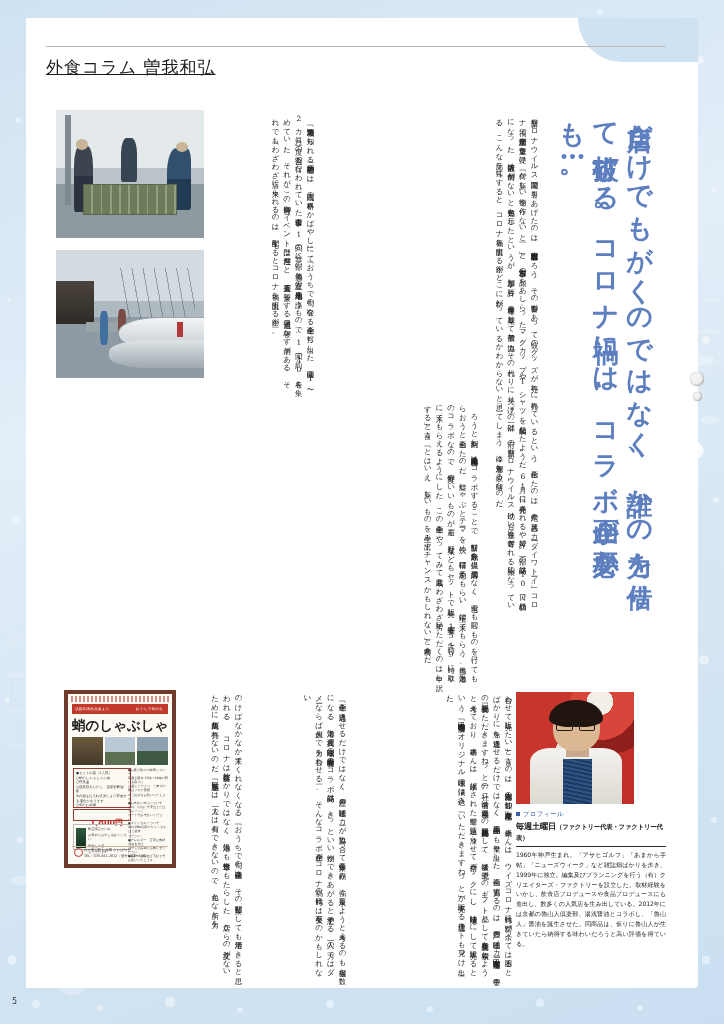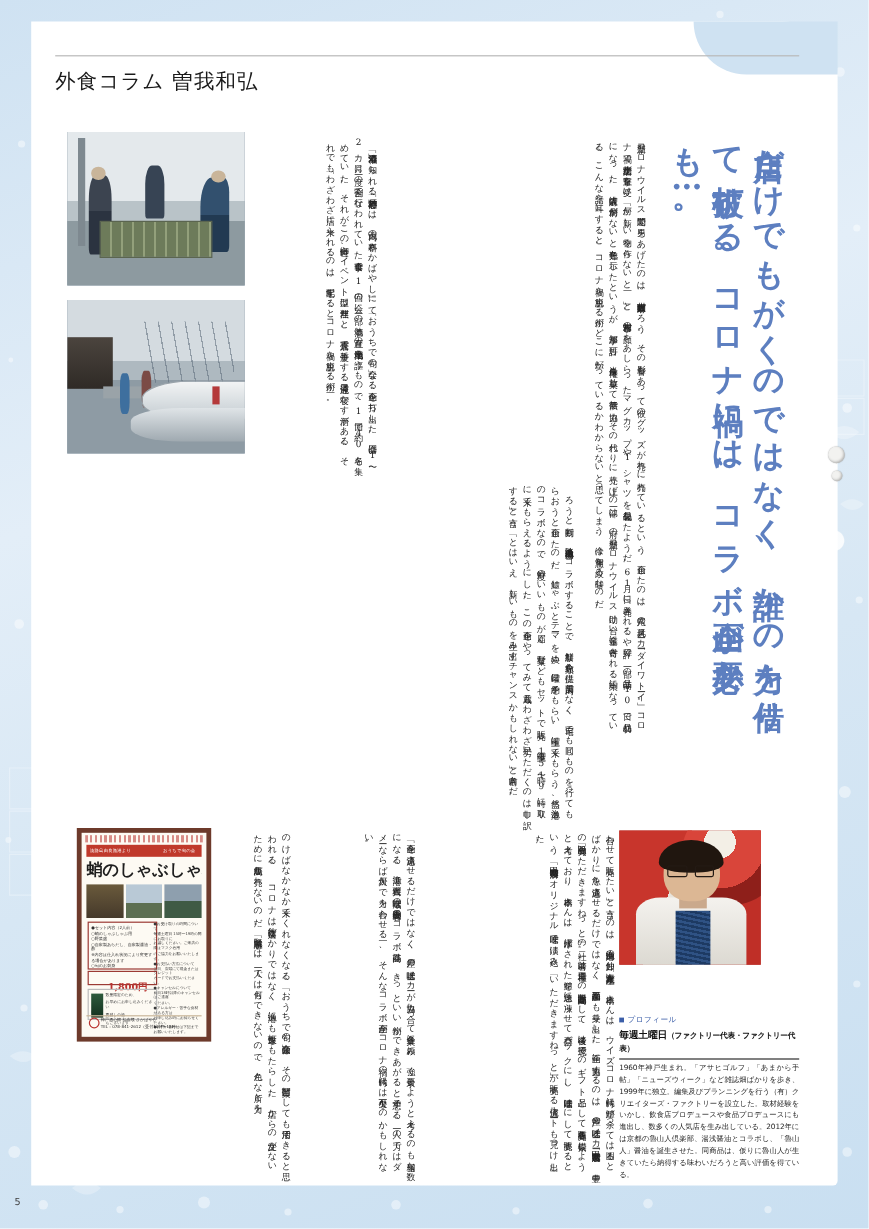--- a/index.html
+++ b/index.html
@@ -41,20 +41,21 @@
 
   
   .header {
     position:absolute; left:46px; top:46px; width:620px;
   }
   .header-rule { height:1px; background:#b9b9b9; width:620px; }
   .header-title {
     font-family:"DejaVu Serif","Liberation Serif",serif;
     font-size:17px; letter-spacing:1px; color:#1a1a1a;
     padding-top:9px;
+    text-decoration:underline;
   }
 
   
   .article { position:absolute; left:56px; top:104px; width:600px; height:580px; }
 
   
   .headline {
     position:absolute; right:0; top:0; height:500px;
     writing-mode:vertical-rl; text-orientation:upright;
     font-family:"DejaVu Serif","Liberation Serif",serif;
@@ -173,21 +174,21 @@
              background:#dcb794; border-radius:48% 48% 44% 44%; }
   .pt-hair { position:absolute; left:28%; top:7%; width:46%; height:24%;
              background:#20160f; border-radius:50% 50% 40% 40%/70% 70% 30% 30%; }
   .pt-gl1 { position:absolute; left:34%; top:26%; width:14%; height:9%;
             border:1.4px solid #231a14; border-radius:2px; }
   .pt-gl2 { position:absolute; left:53%; top:26%; width:14%; height:9%;
             border:1.4px solid #231a14; border-radius:2px; }
   .pt-gl3 { position:absolute; left:48%; top:30%; width:5%; height:1.4px; background:#231a14; }
 
   
-  .profile { position:absolute; left:460px; top:120px; width:150px;margin-top:36px; }
+  .profile { position:absolute; left:460px; top:120px; width:150px; }
   .pf-kicker { font-size:6.4px; color:#3b5ea8; letter-spacing:.3px; }
   .pf-kicker b { display:inline-block; width:4px; height:4px; background:#3b5ea8; margin-right:3px; }
   .pf-name { font-family:"DejaVu Sans","Liberation Sans",sans-serif;
              font-weight:700; font-size:8.2px; color:#111; padding:2px 0 3px; letter-spacing:-.2px; }
   .pf-name small { font-weight:700; font-size:6.4px; }
   .pf-rule { height:1px; background:#2d2d2d; }
   .pf-body { font-size:6.1px; line-height:1.62; color:#1d1d1d; padding-top:3px;
              text-align:justify; letter-spacing:-.1px; }
 
   

